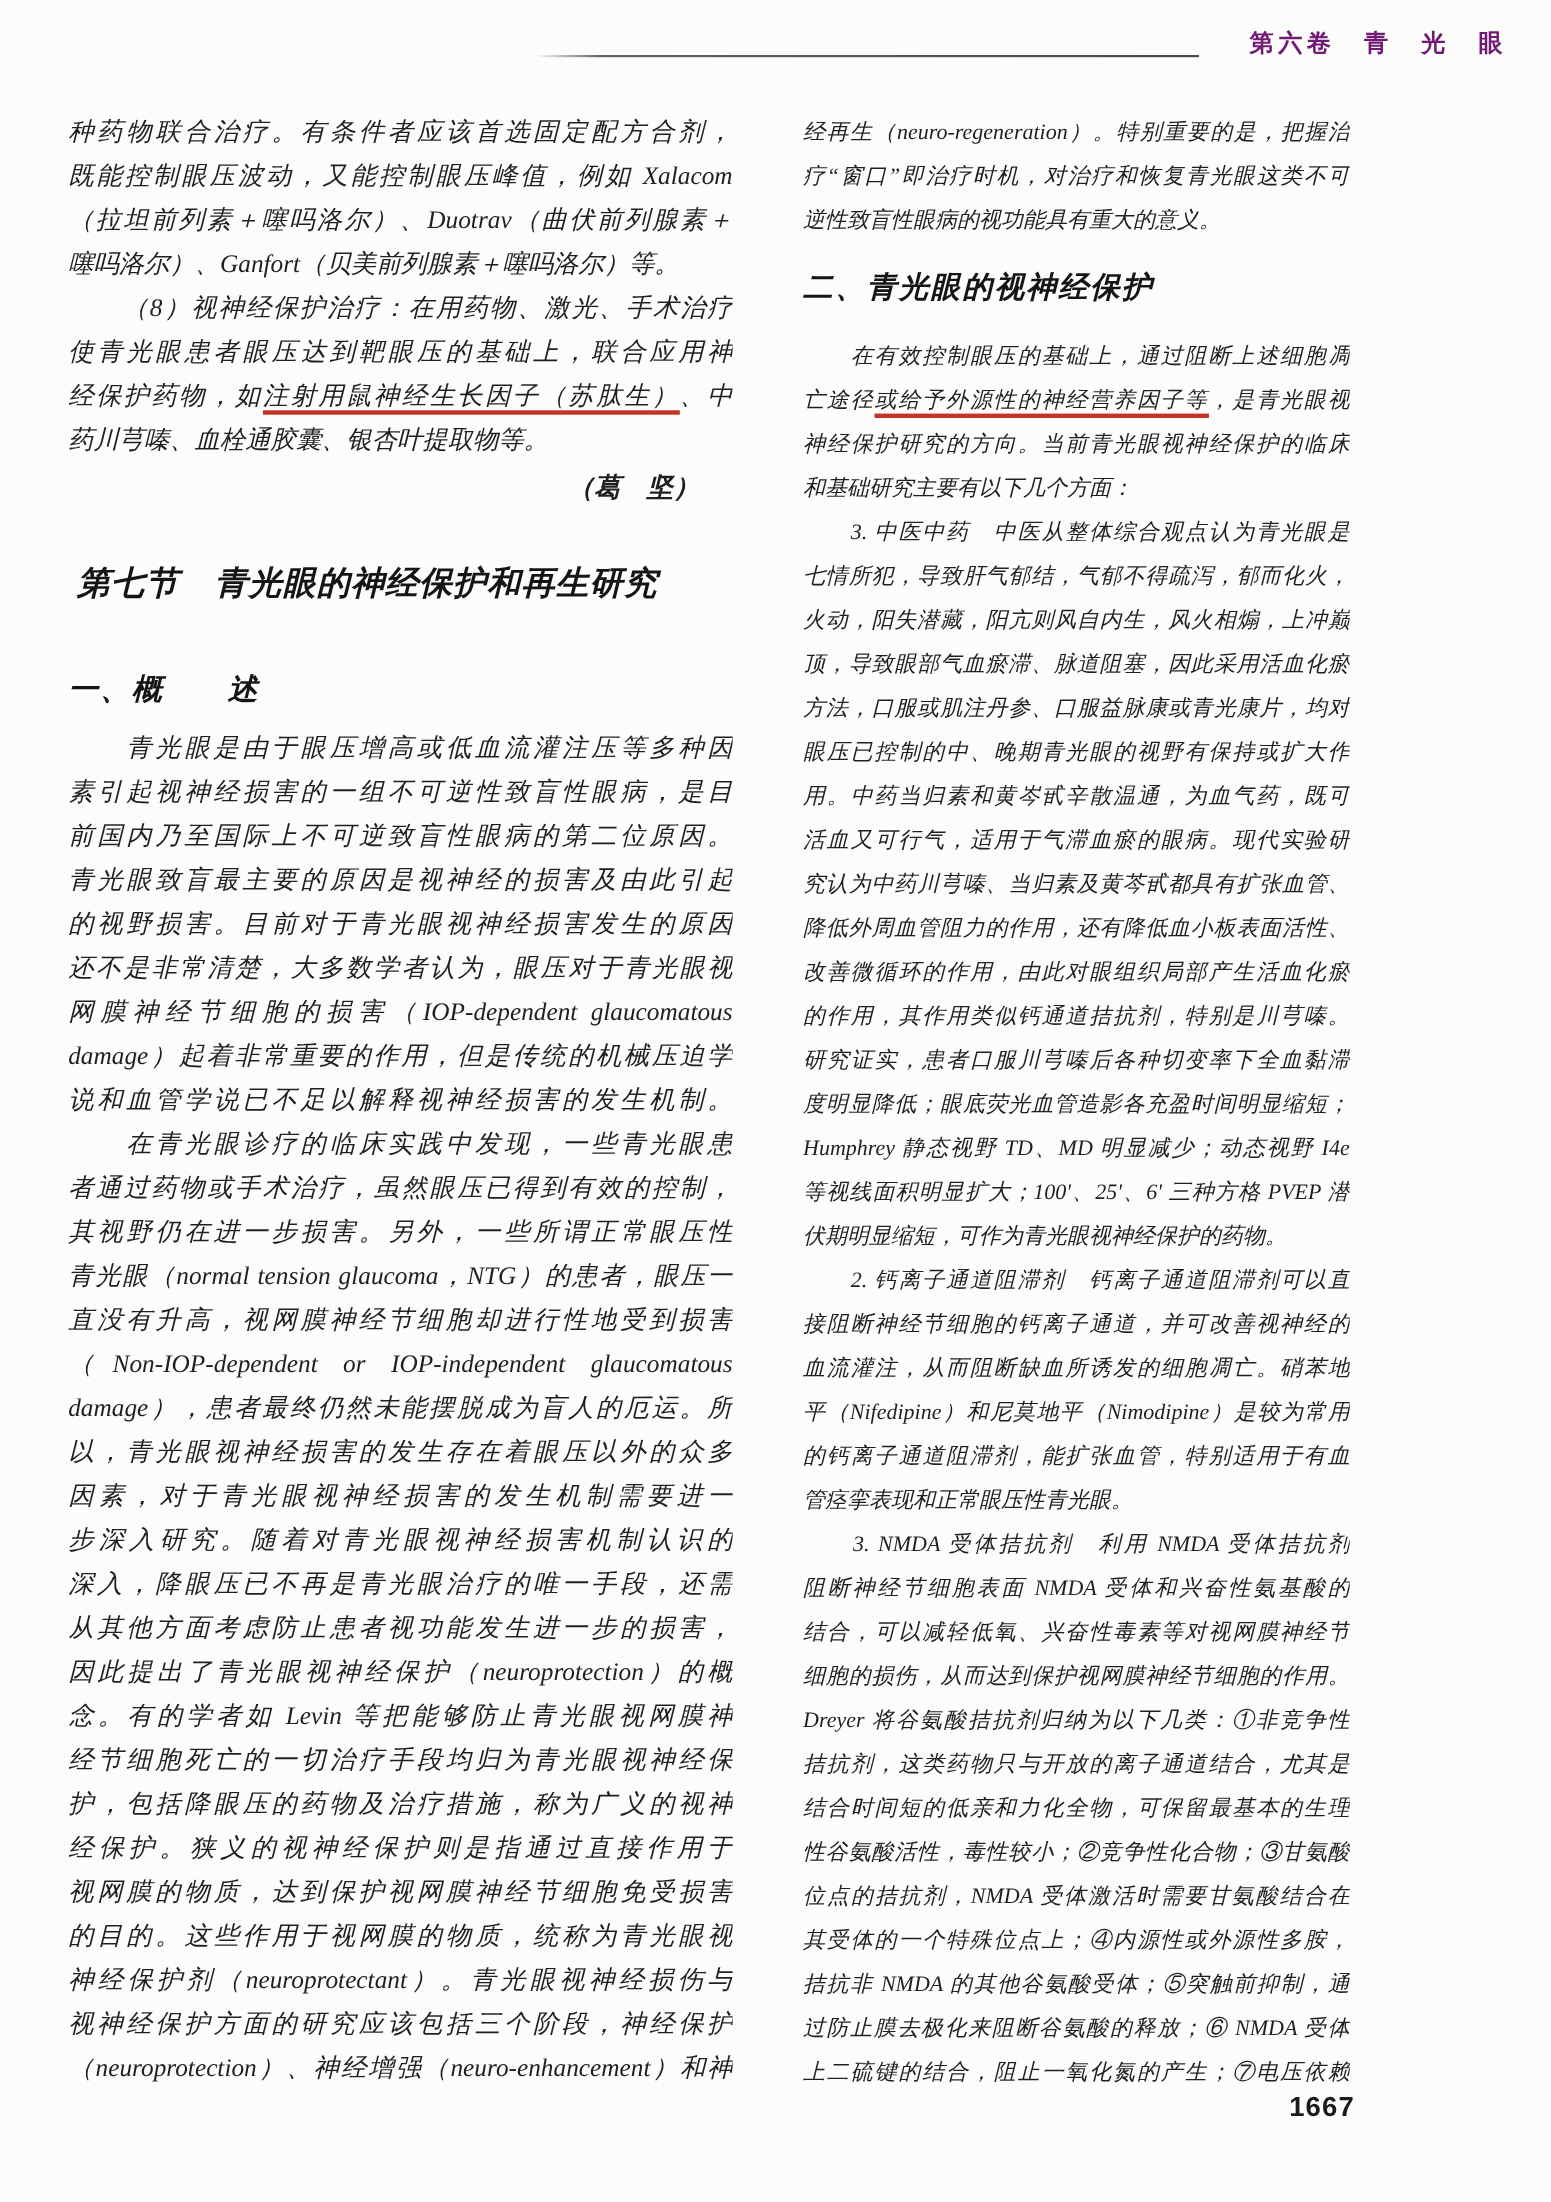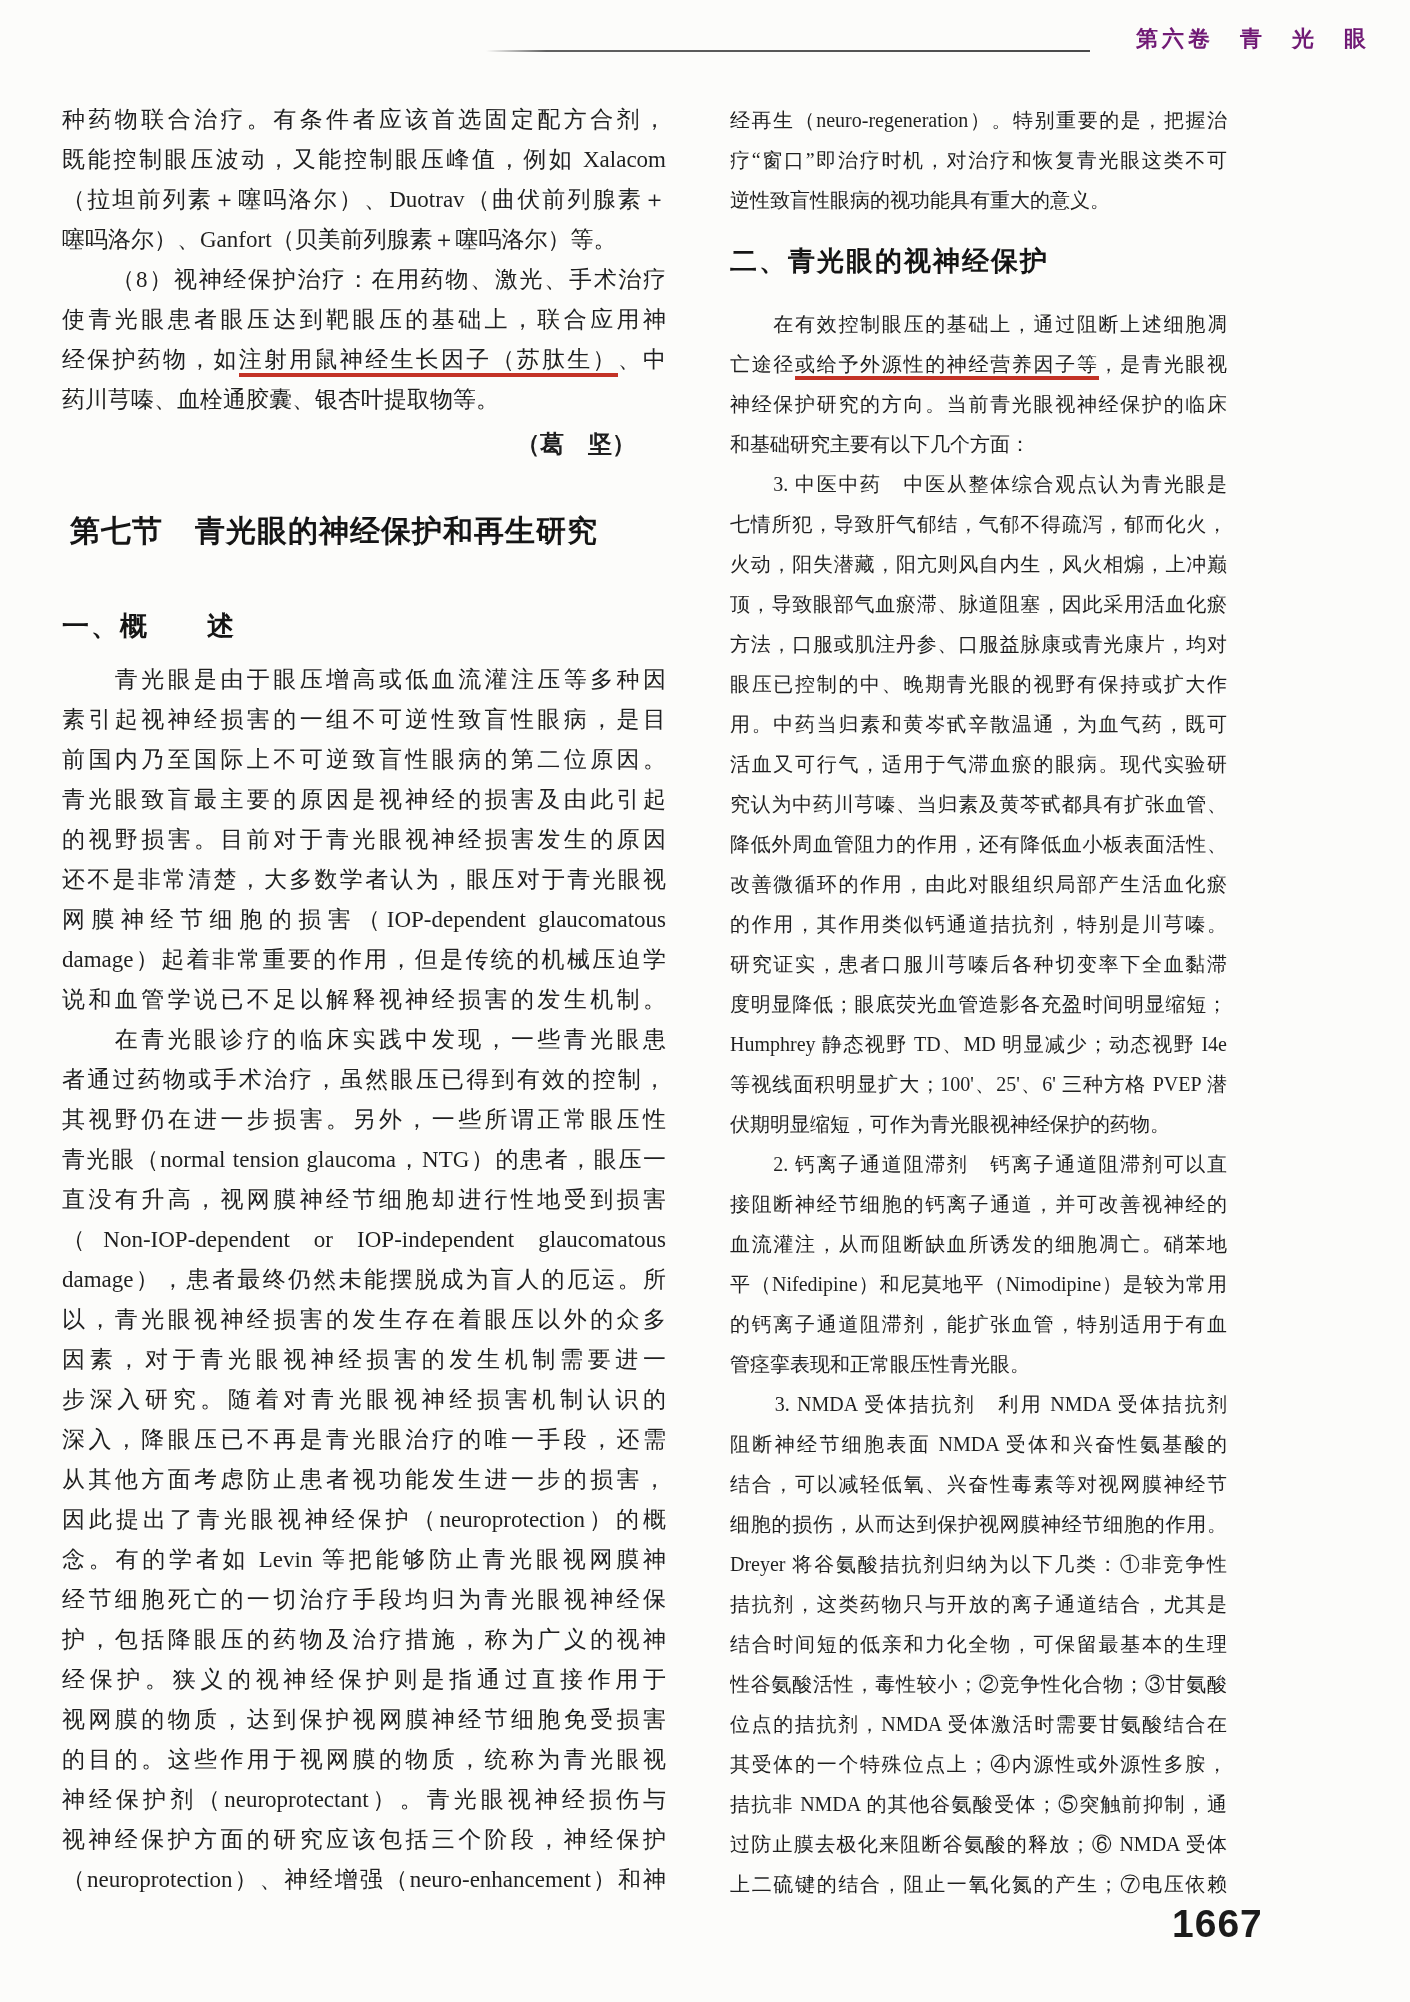--- a/index.html
+++ b/index.html
@@ -12,21 +12,21 @@
   .page-header{
     position:absolute;top:24px;right:40px;
     font-family:Liberation Mono, monospace;
     font-weight:700;font-size:22px;letter-spacing:4px;color:#701a75;
     white-space:nowrap;
   }
   .header-rule{
     position:absolute;top:50px;left:486px;width:604px;height:2px;
     background:linear-gradient(to right, rgba(70,70,70,0), rgba(70,70,70,.85) 10%, #4a4a4a);
   }
-  .col{position:absolute;top:0;height:2002px;}
+  .col{position:absolute;top:0;height:2002px;font-style:italic;}
   #left-col{left:62px;width:604px;font-size:23px;}
   #right-col{left:730px;width:497px;font-size:20px;}
   .block{position:absolute;left:0;right:0;}
   .tl{
     height:40px;line-height:40px;overflow:hidden;
     text-align:justify;text-align-last:justify;
     white-space:pre;
   }
   .tl.noj{text-align:left;text-align-last:left;}
   .ul{border-bottom:4px solid #c33326;padding-bottom:1px;margin-top:42px;}
@@ -41,21 +41,21 @@
     display:flex;gap:32px;white-space:nowrap;
   }
   .sub-heading{
     height:46px;line-height:46px;text-align:left;
     font-family:"Liberation Sans","DejaVu Sans",sans-serif;
     font-weight:700;font-size:27px;letter-spacing:2px;color:#151515;
   }
   .page-number{
     position:absolute;left:1172px;top:1902px;
     font-family:"Liberation Sans","DejaVu Sans",sans-serif;
-    font-weight:600;font-size:39px;letter-spacing:1px;color:#1b1b1b;
+    font-weight:600;font-size:25px;letter-spacing:1px;color:#1b1b1b;
   }
 </style>
 </head>
 <body>
 
 <div>
 
   <div class="header-rule"></div>
   <div class="page-header">第六卷　青　光　眼</div>
 

